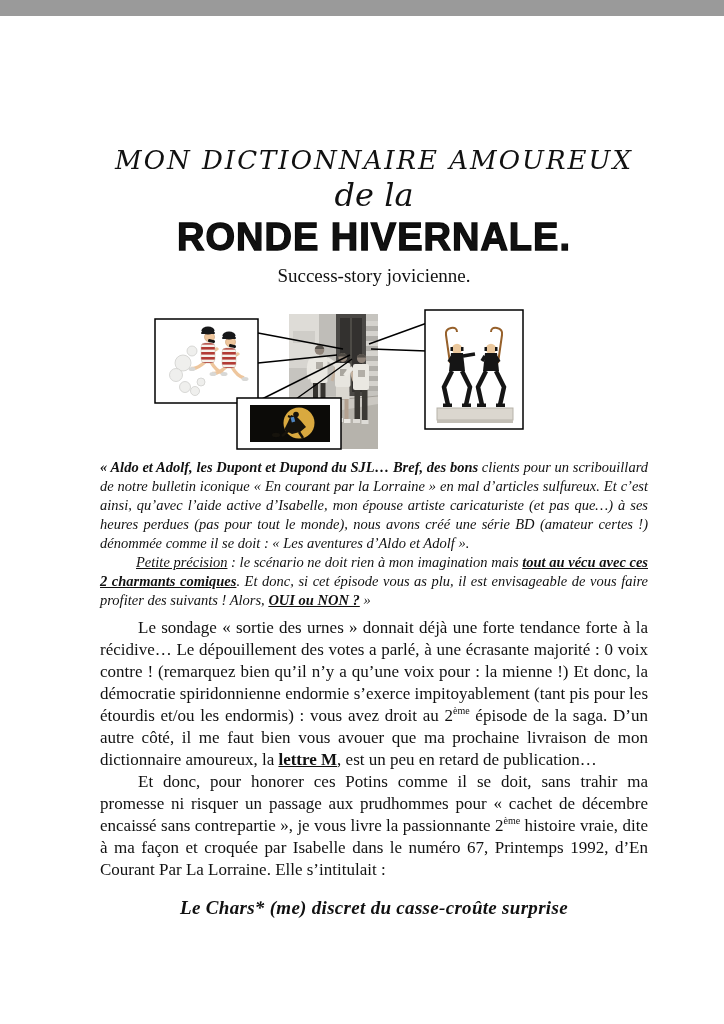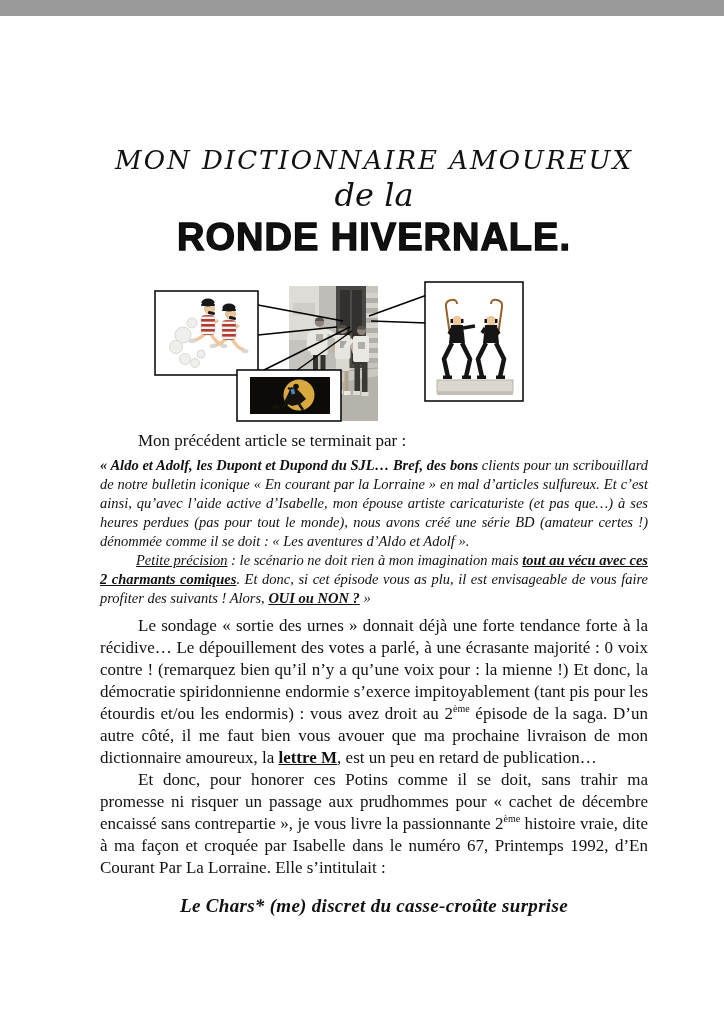--- a/index.html
+++ b/index.html
@@ -45,20 +45,21 @@
 </head>
 <body>
 
 <div class="page">
   <div class="content">
 
     <div class="title-block">
       <div class="t1">MON DICTIONNAIRE AMOUREUX</div>
       <div class="t2">de la</div>
       <div class="t3">RONDE HIVERNALE.</div>
+      <div class="subtitle">Success-story jovicienne.</div>
     </div>
 
 
     <div class="figures">
       <svg width="548" height="152" viewBox="0 0 548 152">
         <defs>
           <pattern id="stripes" width="6" height="5" patternUnits="userSpaceOnUse">
             <rect width="6" height="5" fill="#f6f2ec"></rect>
             <rect width="6" height="2.6" fill="#b23b35"></rect>
           </pattern>
@@ -225,21 +226,20 @@
             <path d="M188,130 l-6,5" stroke="#16130c" stroke-width="2.5" fill="none"></path>
             <path d="M199,131 l4,6" stroke="#16130c" stroke-width="2.5" fill="none"></path>
             <path d="M195,118 l-7,-3" stroke="#16130c" stroke-width="2" fill="none"></path>
             <ellipse cx="176" cy="134" rx="4" ry="2.2"></ellipse>
           </g>
           <rect x="191" y="116" width="3.5" height="5" fill="#4f86c2" transform="rotate(-15 193 118)"></rect>
         </g>
       </svg>
     </div>
 
-    <p class="intro">Mon précédent article se terminait par :</p>
 
     <div class="quote">
       <p class="q1"><span class="b">« Aldo et Adolf, les Dupont et Dupond du SJL… Bref, des bons </span><span>clients pour un scribouillard de notre bulletin iconique « En courant par la Lorraine » en mal d’articles sulfureux. Et c’est ainsi, qu’avec l’aide active d’Isabelle, mon épouse artiste caricaturiste (et pas que…) à ses heures perdues (pas pour tout le monde), nous avons créé une série BD (amateur certes !) dénommée comme il se doit : « Les aventures d’Aldo et Adolf ».</span></p>
       <p class="q2"><span class="u">Petite précision</span><span> : le scénario ne doit rien à mon imagination mais </span><span class="bu">tout au vécu avec ces 2 charmants comiques</span><span>. Et donc, si cet épisode vous as plu, il est envisageable de vous faire profiter des suivants ! Alors, </span><span class="bu">OUI ou NON ?</span><span> »</span></p>
     </div>
 
     <p class="para first"><span>Le sondage « sortie des urnes » donnait déjà une forte tendance forte à la récidive… Le dépouillement des votes a parlé, à une écrasante majorité : 0 voix contre ! (remarquez bien qu’il n’y a qu’une voix pour : la mienne !) Et donc, la démocratie spiridonnienne endormie s’exerce impitoyablement (tant pis pour les étourdis et/ou les endormis) : vous avez droit au 2</span><sup class="ord">ème</sup><span> épisode de la saga. D’un autre côté, il me faut bien vous avouer que ma prochaine livraison de mon dictionnaire amoureux, la </span><span class="bu">lettre M</span><span>, est un peu en retard de publication…</span></p>
 
     <p class="para"><span>Et donc, pour honorer ces Potins comme il se doit, sans trahir ma promesse ni risquer un passage aux prudhommes pour « cachet de décembre encaissé sans contrepartie », je vous livre la passionnante 2</span><sup class="ord">ème</sup><span> histoire vraie, dite à ma façon et croquée par Isabelle dans le numéro 67, Printemps 1992, d’En Courant Par La Lorraine. Elle s’intitulait :</span></p>
 

